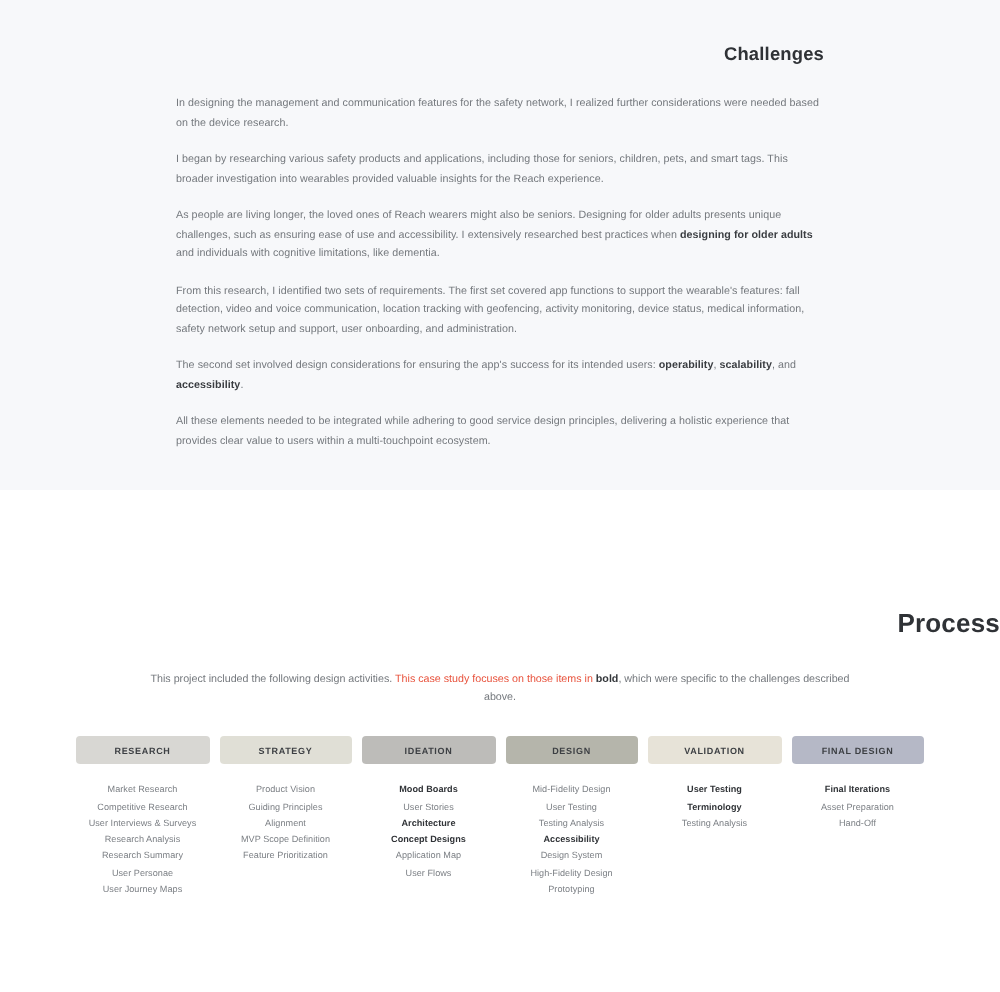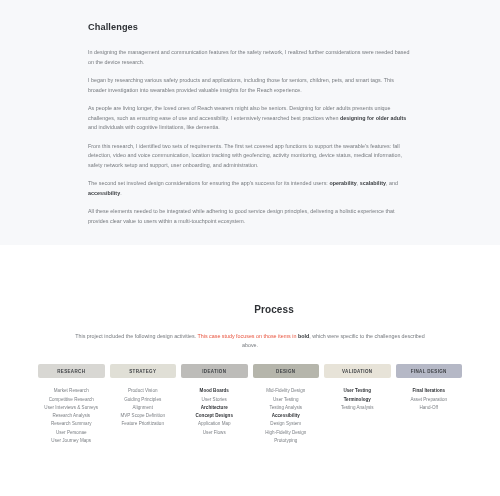--- a/index.html
+++ b/index.html
@@ -17,21 +17,21 @@
   }
 
   
   .challenges-section {
     background: #f7f8fa;
     padding: 22px 88px 0 88px;
     height: 245px;
   }
 
   .section-title {
-    text-align: left;
+    text-align: right;
     font-size: 9.2px;
     font-weight: 700;
     color: #2f3236;
     letter-spacing: 0.1px;
     margin-bottom: 16px;
   }
 
   .para {
     font-size: 5.35px;
     line-height: 1.78;
@@ -46,22 +46,22 @@
     font-weight: 700;
   }
 
   
   .process-section {
     background: #ffffff;
     padding-top: 59px;
   }
 
   .process-title {
-    text-align: center;
-    font-size: 10px;
+    text-align: right;
+    font-size: 13px;
     font-weight: 700;
     color: #2f3236;
     letter-spacing: 0.1px;
     margin-bottom: 17px;
     margin-left: 48px;
   }
 
   .process-sub {
     text-align: center;
     font-size: 5.35px;

